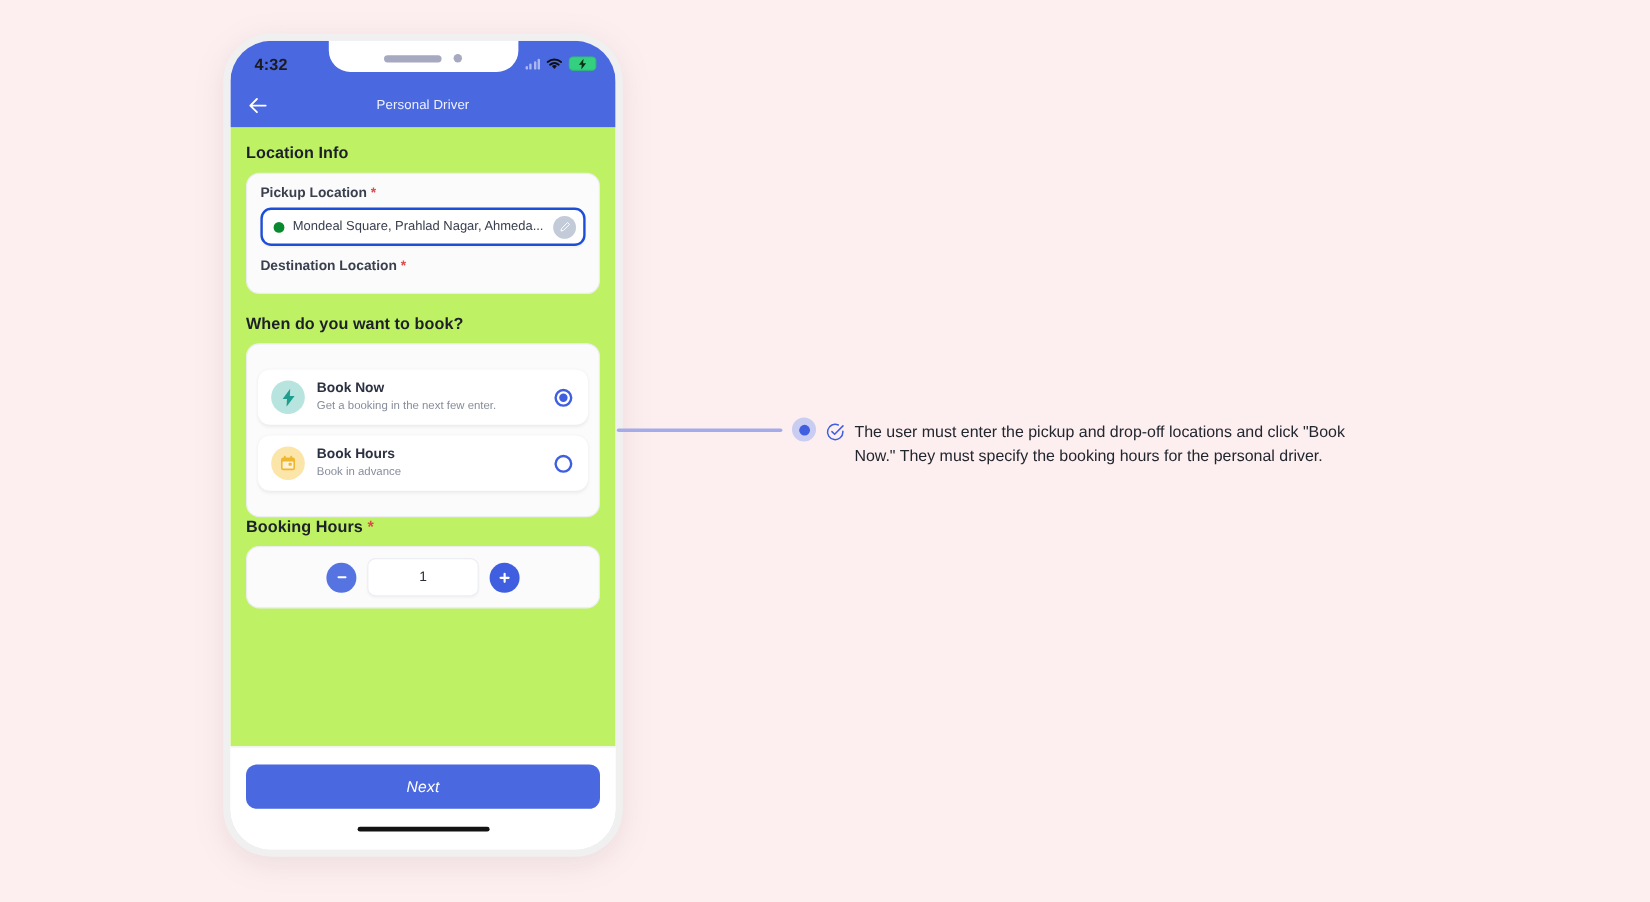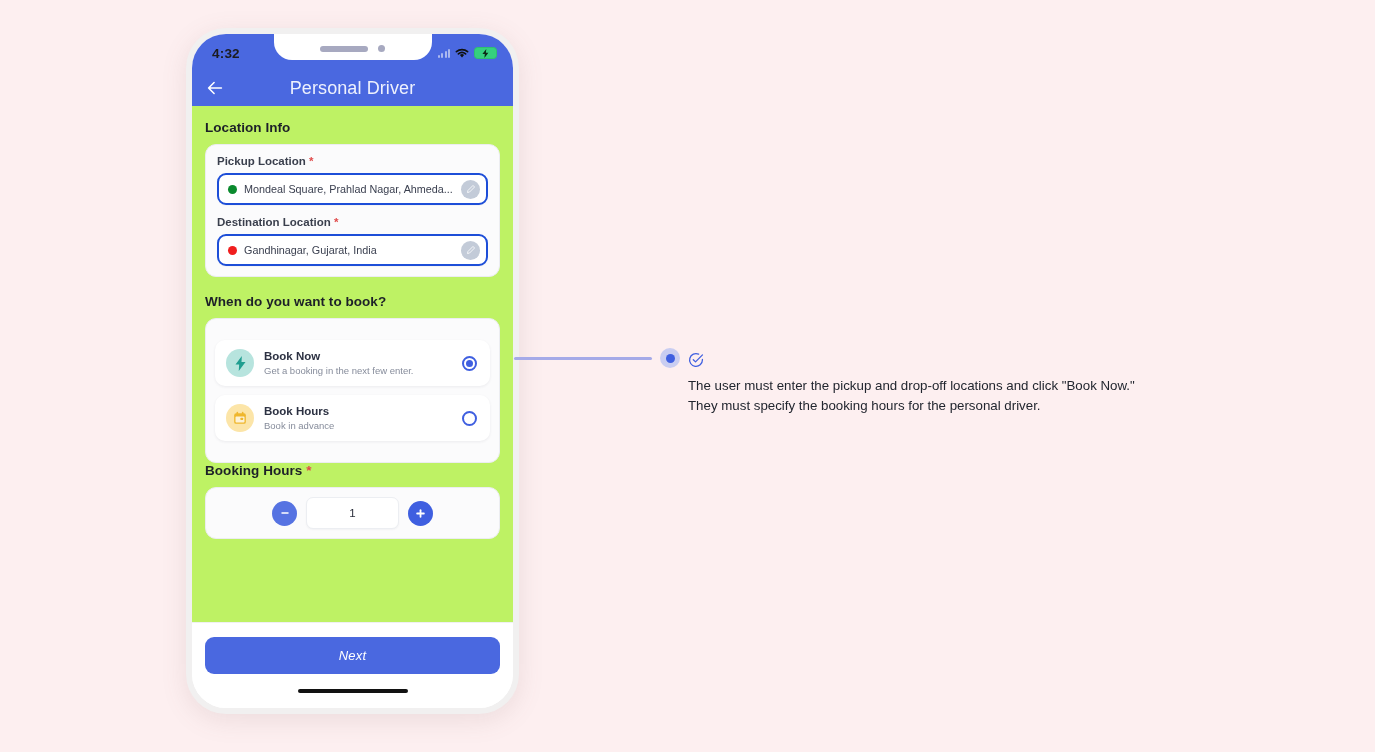--- a/index.html
+++ b/index.html
@@ -66,21 +66,21 @@
   }
 
   
   .appbar {
     height: 36px; background: #4a68e0; flex: 0 0 auto;
     display: flex; align-items: center; padding: 0 12px; position: relative;
   }
   .back-arrow { width: 22px; height: 22px; cursor: pointer; }
   .appbar-title {
     position: absolute; left: 0; right: 0; text-align: center;
-    color: #eef1fd; font-size: 18px; font-weight: 500; letter-spacing: .1px;
+    color: #eef1fd; font-size: 11px; font-weight: 500; letter-spacing: .1px;
     pointer-events: none;
   }
 
   
   .content {
     flex: 1 1 auto; background: #bef264; overflow: hidden;
     padding: 14px 13px 0 13px;
   }
   .section-title {
     font-size: 13.5px; font-weight: 700; color: #1d2028; letter-spacing: .05px;
@@ -180,21 +180,21 @@
     width: 138px; height: 3px; background: #a5aae8; border-radius: 2px;
   }
   .conn-dot-halo {
     position: absolute; left: 660px; top: 348px;
     width: 20px; height: 20px; border-radius: 50%; background: #c9cdf1;
     display: flex; align-items: center; justify-content: center;
   }
   .conn-dot { width: 9px; height: 9px; border-radius: 50%; background: #3f5fe0; }
   .annotation {
     position: absolute; left: 688px; top: 350px;
-    width: 470px; display: flex; gap: 8px; align-items: flex-start; flex-direction: column;
+    width: 470px; display: flex; gap: 8px; align-items: flex-start;
   }
   .check-icon { flex: 0 0 auto; margin-top: 2px; }
   .annotation-text {
     font-size: 13.3px; line-height: 1.52; color: #22262f;
   }
 </style>
 </head>
 <body>
 
 <div class="stage">
@@ -255,29 +255,20 @@
                 <path d="M11.2 2.3 13.7 4.8 5.6 12.9 2.4 13.6 3.1 10.4z" stroke="#ffffff" stroke-width="1.3" stroke-linejoin="round"></path>
               </svg>
             </span>
           </div>
 
           <div class="gap-12"></div>
 
           <div class="field-label">
             <span>Destination Location</span>
             <span class="req">*</span>
-          </div>
-          <div class="field-box">
-            <span class="dot dest"></span>
-            <span class="field-text">Gandhinagar, Gujarat, India</span>
-            <span class="edit-btn">
-              <svg width="10" height="10" viewBox="0 0 16 16" fill="none">
-                <path d="M11.2 2.3 13.7 4.8 5.6 12.9 2.4 13.6 3.1 10.4z" stroke="#ffffff" stroke-width="1.3" stroke-linejoin="round"></path>
-              </svg>
-            </span>
           </div>
         </div>
 
         <div class="section-title" style="margin-top:17px;">When do you want to book?</div>
 
         <div class="card" style="padding:21px 9px;">
 
           <div class="opt-card">
             <span class="opt-icon now">
               <svg width="13" height="15" viewBox="0 0 14 18">

